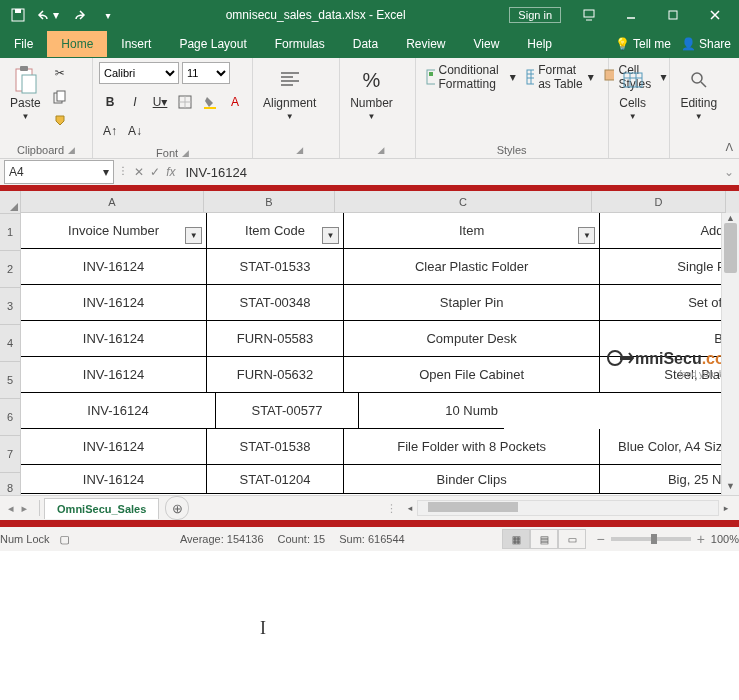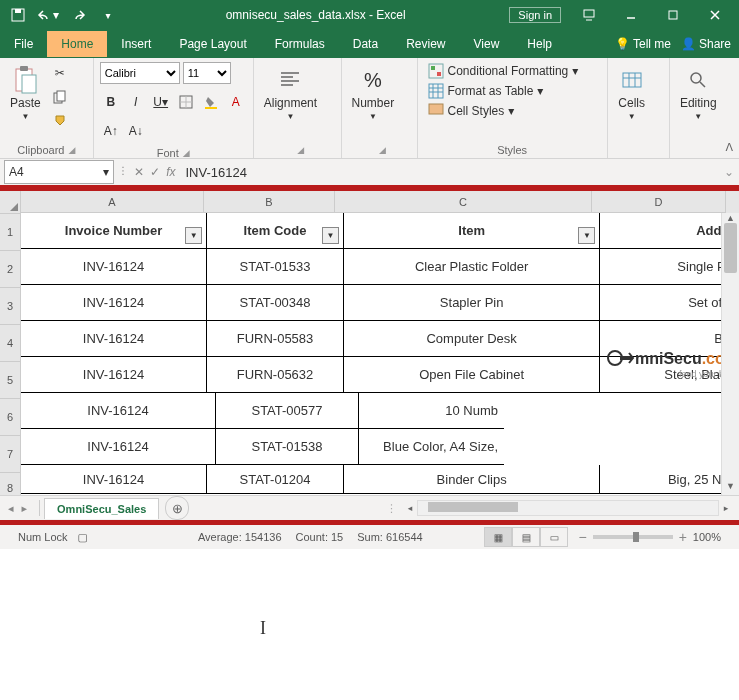--- a/index.html
+++ b/index.html
@@ -24,21 +24,21 @@
 .big-btn{display:flex;flex-direction:column;align-items:center;justify-content:center;gap:2px;padding:4px;cursor:pointer;border-radius:2px}
 .big-btn .icon{width:28px;height:28px;display:flex;align-items:center;justify-content:center}
 .small-btn{width:22px;height:22px;display:flex;align-items:center;justify-content:center;cursor:pointer;border-radius:2px}
 .font-controls select{font-size:11px;height:22px;border:1px solid #ababab;background:#fff}
 .font-name{width:80px}
 .font-size{width:48px}
 .font-row{display:flex;gap:3px;margin-bottom:3px}
 .bold{font-weight:700}
 .italic{font-style:italic}
 .underline{text-decoration:underline}
-.styles-list{display:flex;flex-direction:column;gap:2px;font-size:12px}
+.styles-list{display:flex;flex-direction:row;gap:2px;font-size:12px}
 .styles-list div{display:flex;align-items:center;gap:4px;cursor:pointer;padding:1px 4px}
 .collapse{position:absolute;right:6px;bottom:4px;font-size:11px;color:#666;cursor:pointer}
 .formula-bar{height:26px;background:#f3f2f1;border-bottom:6px solid #b91c1c;display:flex;align-items:center}
 .name-box{width:100px;height:22px;border:1px solid #ababab;background:#fff;margin-left:4px;display:flex;align-items:center;padding:0 4px}
 .name-box span{flex:1}
 .fx-btns{display:flex;margin:0 4px;gap:6px;color:#888}
 .fx-btns span{cursor:pointer}
 .formula-input{flex:1;padding:0 6px;font-size:13px;color:#333}
 .expand{width:20px;text-align:center;color:#999;cursor:pointer}
 .sheet{display:flex;height:304px;overflow:hidden}
@@ -46,38 +46,38 @@
 .row-headers .corner{height:22px;background:#e6e6e6;border-bottom:1px solid #ccc;position:relative}
 .row-headers .corner::after{content:'';position:absolute;right:2px;bottom:2px;border:4px solid transparent;border-right-color:#888;border-bottom-color:#888}
 .row-headers .rh{height:36px;width:20px;display:flex;align-items:center;justify-content:center;border-bottom:1px solid #ccc;font-size:11px;color:#555;cursor:pointer}
 .row-headers .filter-row{height:36px}
 .grid-wrap{flex:1;overflow:hidden;position:relative}
 .col-headers{display:flex;background:#e6e6e6;height:22px}
 .col-headers .ch{display:flex;align-items:center;justify-content:center;border-right:1px solid #ccc;border-bottom:1px solid #ccc;font-size:11px;color:#555;cursor:pointer}
 .data-rows{}
 .data-row{display:flex;height:36px}
 .data-row .cell{border-right:1px solid #000;border-bottom:1px solid #000;display:flex;align-items:center;justify-content:center;font-size:13px;overflow:hidden;white-space:nowrap;padding:0 6px}
-.data-row.header-row .cell{font-weight:700;position:relative}
+.data-row.header-row .cell{font-weight:400;position:relative}
 .filter-arrow{position:absolute;right:4px;bottom:4px;width:15px;height:15px;border:1px solid #888;background:#f0f0f0;display:flex;align-items:center;justify-content:center;font-size:8px;cursor:pointer}
 .data-row .cell.last{border-right:none;justify-content:flex-end}
 .scroll-v{position:absolute;right:0;top:22px;width:17px;bottom:0;background:#f0f0f0;border-left:1px solid #ddd}
 .scroll-v .thumb{position:absolute;top:10px;left:2px;right:2px;height:50px;background:#c1c1c1;border-radius:2px}
 .scroll-v .arr{position:absolute;left:0;right:0;height:14px;text-align:center;font-size:9px;color:#666;cursor:pointer}
 .scroll-v .arr.up{top:0}.scroll-v .arr.dn{bottom:0}
 .tabs-bar{height:24px;background:#f3f2f1;border-top:1px solid #d4d4d4;display:flex;align-items:center;font-size:11px}
 .tabs-bar .nav{padding:0 8px;color:#888;display:flex;gap:8px}
 .tabs-bar .nav span{cursor:pointer}
 .tabs-bar .sep{width:1px;height:16px;background:#ccc;margin:0 4px}
 .tabs-bar .tab{padding:4px 12px;background:#fff;border:1px solid #ccc;border-bottom:none;font-weight:700;color:#217346;cursor:pointer}
 .tabs-bar .add-tab{width:22px;height:22px;border:1px solid #ccc;border-radius:11px;display:flex;align-items:center;justify-content:center;margin-left:6px;cursor:pointer;font-size:13px;color:#666}
 .tabs-bar .hscroll{flex:1;display:flex;align-items:center;justify-content:flex-end;padding-right:6px}
 .tabs-bar .hscroll-track{width:300px;height:14px;background:#f0f0f0;border:1px solid #ddd;position:relative}
 .tabs-bar .hscroll-thumb{position:absolute;top:1px;left:10px;width:90px;height:10px;background:#c1c1c1}
 .tabs-bar .hbtn{width:14px;text-align:center;font-size:9px;color:#666;cursor:pointer}
-.status-bar{height:24px;background:#f3f2f1;border-top:5px solid #b91c1c;display:flex;align-items:center;font-size:11px;color:#555;padding:0 18px}
+.status-bar{height:24px;background:#f3f2f1;border-top:7px solid #b91c1c;display:flex;align-items:center;font-size:11px;color:#555;padding:0 0}
 .status-bar .stats{margin-left:110px;display:flex;gap:14px}
 .status-bar .views{margin-left:auto;display:flex;gap:0}
 .status-bar .view-btn{width:26px;height:18px;border:1px solid #ccc;display:flex;align-items:center;justify-content:center;cursor:pointer;font-size:10px}
 .status-bar .view-btn.active{background:#d8d8d8}
 .status-bar .zoom{display:flex;align-items:center;gap:6px;margin-left:10px}
 .status-bar .zoom-track{width:80px;height:4px;background:#ccc;position:relative}
 .status-bar .zoom-thumb{position:absolute;left:40px;top:-3px;width:6px;height:10px;background:#888}
 .status-bar .zbtn{cursor:pointer;font-size:14px;color:#888}
 .watermark{position:absolute;right:0;top:52%;font-size:16px;font-weight:700;color:#d87a2c;font-family:Verdana,sans-serif;pointer-events:none}
 .watermark .dark{color:#333}
@@ -380,20 +380,21 @@
             <div class="cell col-D last">Steel, Black</div>
           </div>
         <div class="data-row">
             <div class="cell col-A">INV-16124</div>
             <div class="cell col-B">STAT-00577</div>
             <div class="cell col-D last">10 Numb</div>
           </div>
         <div class="data-row">
             <div class="cell col-A">INV-16124</div>
             <div class="cell col-B">STAT-01538</div>
+            <div class="cell col-C">File Folder with 8 Pockets</div>
             <div class="cell col-D last">Blue Color, A4 Size,</div>
           </div>
         <div class="data-row" style="height:29px">
             <div class="cell col-A">INV-16124</div>
             <div class="cell col-B">STAT-01204</div>
             <div class="cell col-C">Binder Clips</div>
             <div class="cell col-D last">Big, 25 Nur</div>
           </div>
       </div>
       <div class="watermark">

